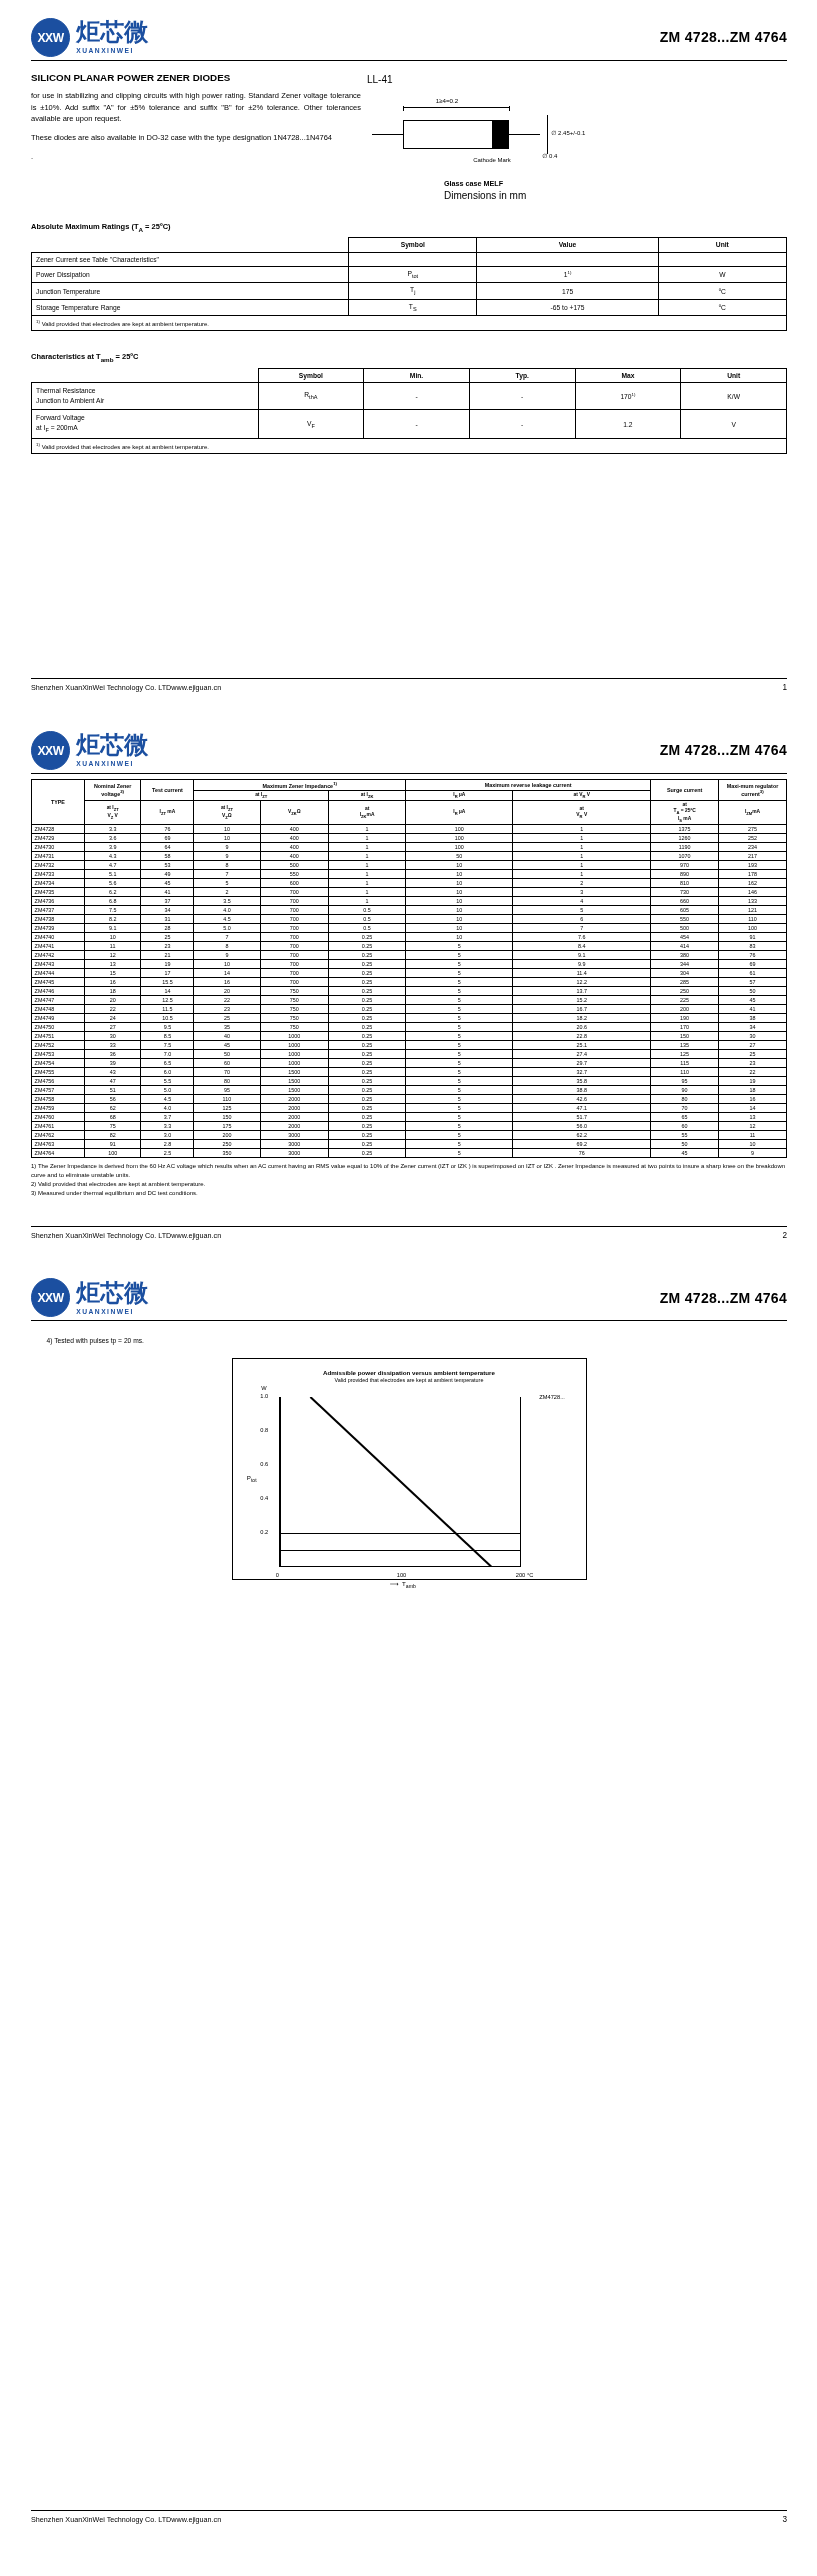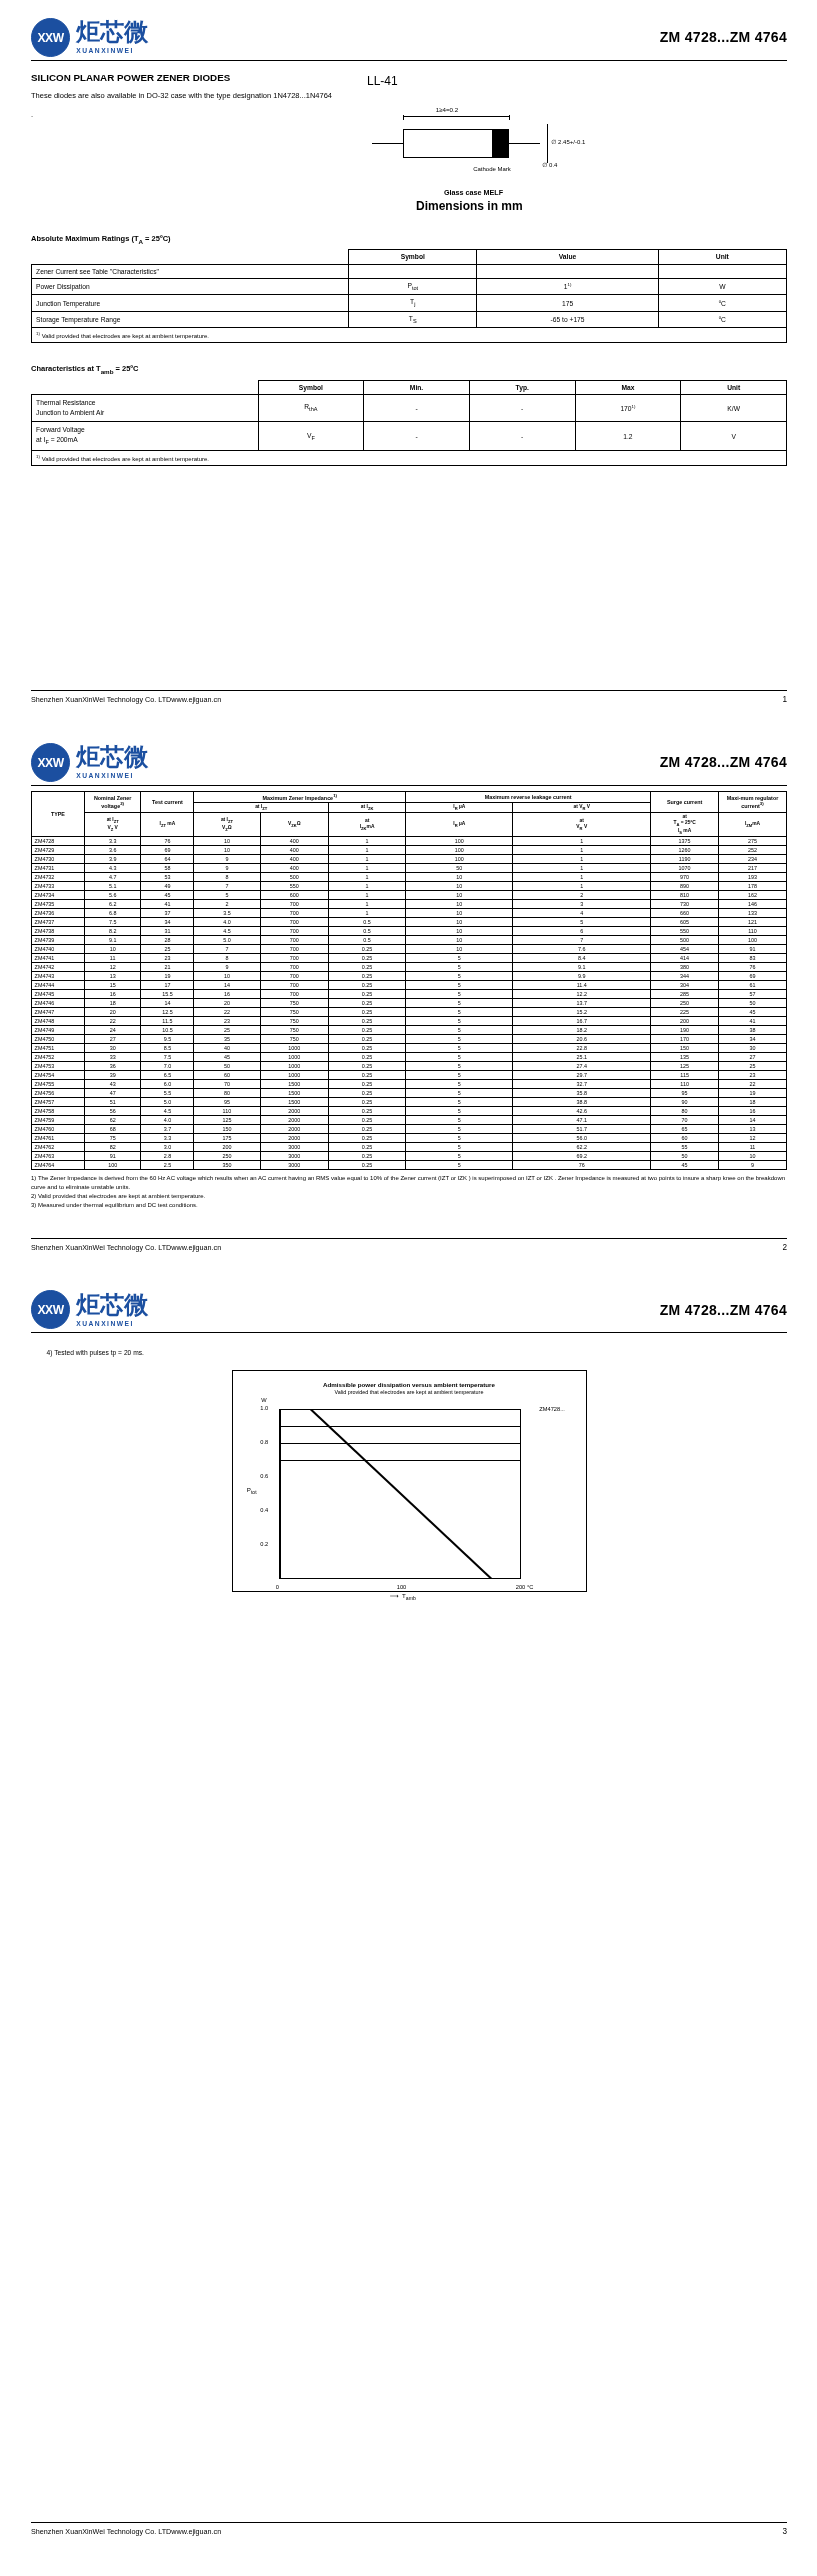--- a/index.html
+++ b/index.html
@@ -51,21 +51,21 @@
     display:flex; gap:6px; margin-top:11.3px;
   }
   .intro-left { width:330px; }
   .intro-left h2 {
     font-size:9.8px; font-weight:bold; margin:0 0 7.2px 0;
   }
   .intro-left p {
     font-size:7.5px; line-height:1.55; margin:0 0 7.2px 0; text-align:justify;
   }
   .intro-right { flex:1; position:relative; padding-top:2.1px; }
-  .ll41-label { font-size:12px; margin-bottom:21px; }
+  .ll41-label { font-size:10px; margin-bottom:15px; }
   
   .diode-fig { position:relative; width:216px; height:77px; margin-left:5.2px;}
   .diode-body {
     position:absolute; left:31px; top:20.6px; width:106px; height:29px;
     border:1px solid #000; background:#fff;
   }
   .diode-band {
     position:absolute; left:120px; top:21.6px; width:16px; height:27px;
     background:#000;
   }
@@ -79,21 +79,21 @@
   }
   .dim-top:before { left:0; } .dim-top:after { right:0; }
   .dim-top-text { position:absolute; left:62px; top:-3.1px; font-size:6.2px; background:#fff; padding:0 1.5px;}
   .dim-right {
     position:absolute; left:175px; top:15.5px; height:39px; border-left:0.5px solid #000;
   }
   .dim-right-text { position:absolute; left:179px; top:29px; font-size:6px; white-space:nowrap;}
   .dim-arrow-text { position:absolute; left:170px; top:52px; font-size:6px; white-space:nowrap;}
   .cathode-text { position:absolute; left:101px; top:57px; font-size:6px; }
   .glass-case { font-size:7.2px; font-weight:bold; margin-top:2.1px; margin-left:77px;}
-  .dims-mm { font-size:12px; font-weight:bold; margin-top:2.1px; margin-left:49px;}
+  .dims-mm { font-size:10px; font-weight:normal; margin-top:2.1px; margin-left:77px;}
   
   .sec-title { font-size:7.5px; font-weight:bold; margin:20.6px 0 5.2px 0; }
   table.grid {
     border-collapse:collapse; font-size:6.7px; width:100%;
   }
   table.grid th, table.grid td {
     border:0.5px solid #000; padding:3.1px 4.1px; text-align:center; vertical-align:middle;
   }
   table.grid td.left { text-align:left; }
   .note { font-size:6px; }
@@ -165,20 +165,21 @@
         <div class="logo-en">XUANXINWEI</div>
       </div>
     </div>
     <div class="doc-title">ZM 4728...ZM 4764</div>
   </div>
   <hr class="header-rule">
 
   <div class="intro">
     <div class="intro-left">
       <h2>SILICON PLANAR POWER ZENER DIODES</h2>
+      <p>for use in stabilizing and clipping circuits with high power rating. Standard Zener voltage tolerance is ±10%. Add suffix "A" for ±5% tolerance and suffix "B" for ±2% tolerance. Other tolerances available are upon request.</p>
       <p>These diodes are also available in DO-32 case with the type designation 1N4728...1N4764</p>
       <p>.</p>
     </div>
     <div class="intro-right">
       <div class="ll41-label">LL-41</div>
       <div class="diode-fig">
         <div class="dim-top"></div>
         <div class="dim-top-text">1≥4=0.2</div>
         <div class="lead-left"></div>
         <div class="lead-right"></div>

